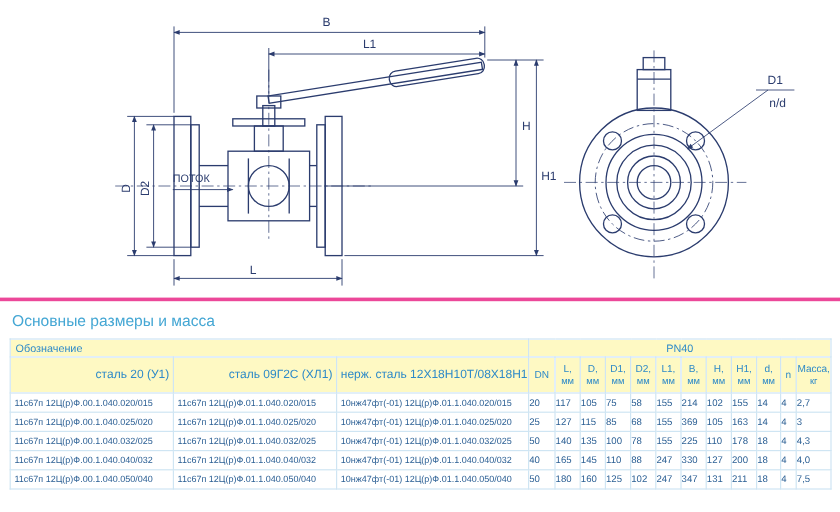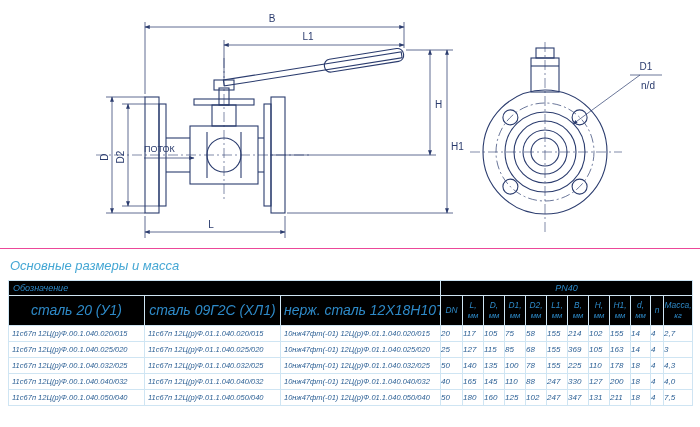--- a/index.html
+++ b/index.html
@@ -4,31 +4,31 @@
 <style>
   * { box-sizing: border-box; margin: 0; padding: 0; }
   html, body { width: 700px; height: 427px; background: #fff;
     font-family: "Liberation Sans", "DejaVu Sans", sans-serif; }
   .page { position: relative; width: 700px; height: 427px; overflow: hidden; background: #fff; }
 
   .drawing-wrap { width: 700px; height: 248px; }
   svg { display: block; }
   svg text { fill: #2b3c6e; font-family: "Liberation Sans", "DejaVu Sans", sans-serif; }
 
-  .bottom { border-top: 1px solid #ec4899; padding-top: 7px; font-style: italic; }
+  .bottom { border-top: 3px solid #ec4899; padding-top: 7px; }
   .section-title { color: #45a7d4; font-size: 13px; margin: 2px 0 7px 10px; }
 
   table.specs { border-collapse: collapse; table-layout: fixed; width: 684px; margin: 0 8px; }
   .specs th, .specs td { border: 1px solid #cfe5f3; overflow: hidden; white-space: nowrap; }
-  .specs thead th { background: #000000; color: #2e8ac8; font-weight: normal; }
+  .specs thead th { background: #fef9c3; color: #2e8ac8; font-weight: normal; }
   .specs tr.h1 th { font-size: 9px; height: 15px; }
   .th-desig { text-align: left; padding-left: 4px; }
   .th-pn { text-align: center; }
   .specs tr.h2 th { height: 30px; }
-  .mat-th { text-align: center; padding: 2px 3px; font-size: 14px; white-space: normal;
+  .mat-th { text-align: right; padding: 2px 3px; font-size: 10px; white-space: normal;
     line-height: 1.15; vertical-align: middle; }
   .dim-th { text-align: center; font-size: 8.4px; line-height: 1.25; vertical-align: middle; }
   .dim-th .unit { font-size: 7.8px; }
   .specs td { color: #2b5f94; height: 16px; background: #fff; }
   td.desig { font-size: 7.5px; text-align: left; padding-left: 3px; }
   td.num { font-size: 8px; text-align: left; }
 </style>
 </head>
 <body>
 

